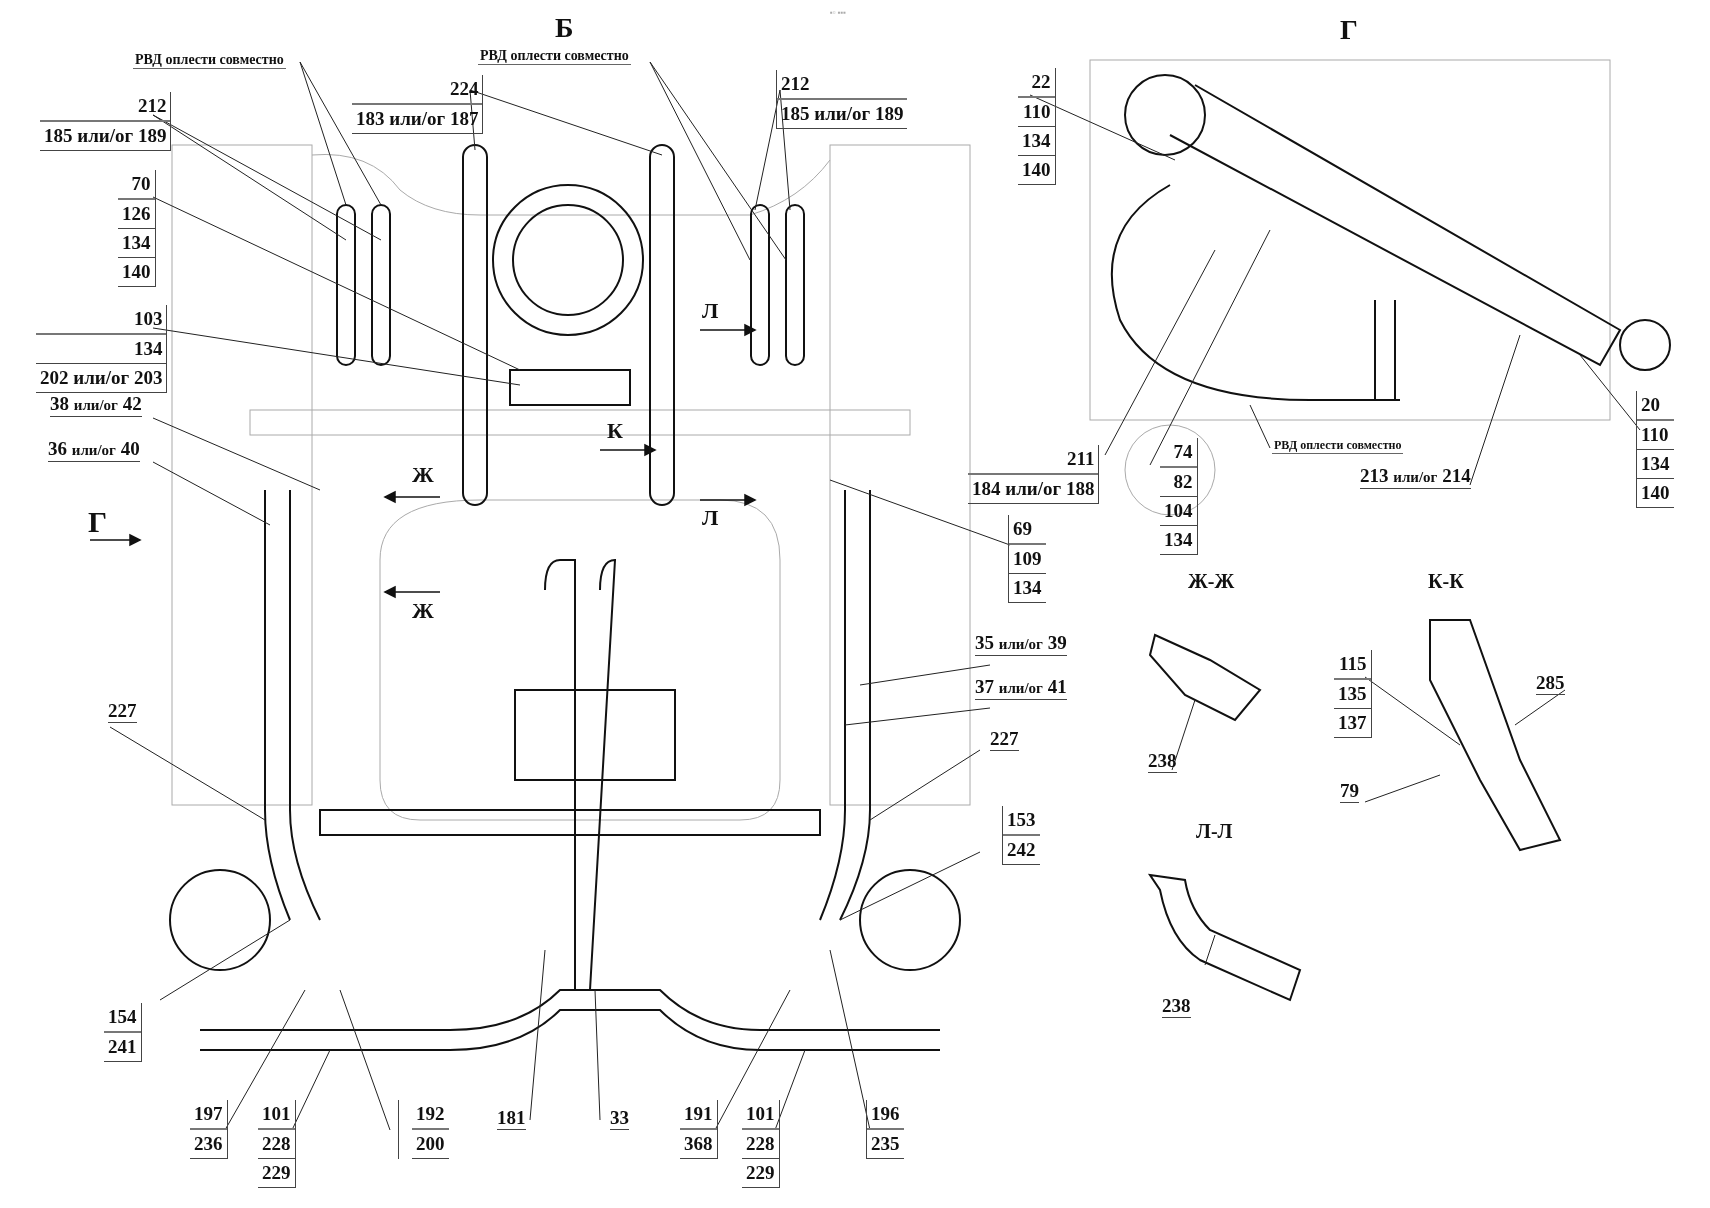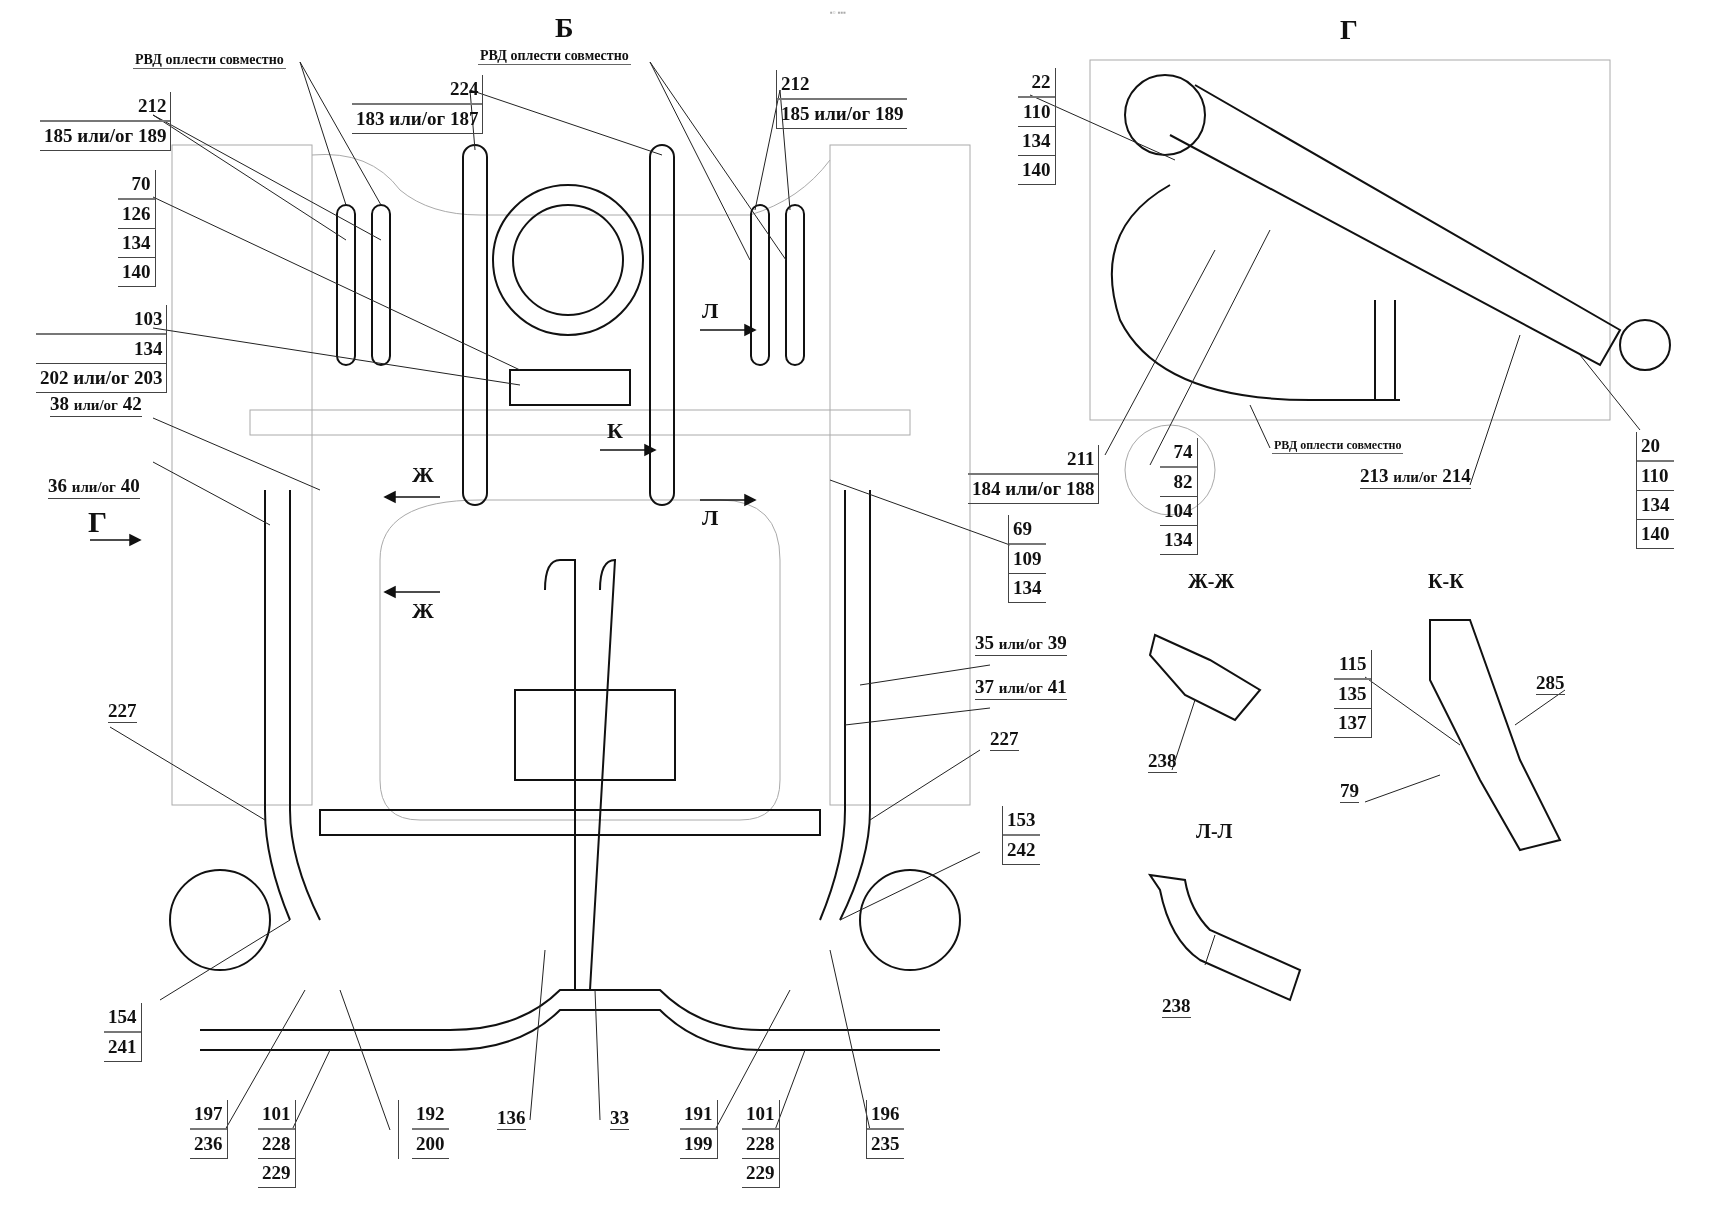--- a/index.html
+++ b/index.html
@@ -151,21 +151,21 @@
   <div class="cell">126</div>
   <div class="cell">134</div>
   <div class="cell">140</div>
 </div>
 <div class="stack rb" style="left:36px;top:305px;">
   <div class="cell top">103</div>
   <div class="cell">134</div>
   <div class="cell">202 <span class="or">или/ог</span> 203</div>
 </div>
 <div class="lbl" style="left:50px;top:393px;border-bottom:1.5px solid #444;">38 <span class="or">или/ог</span>  42</div>
-<div class="lbl" style="left:48px;top:438px;border-bottom:1.5px solid #444;margin-top:37px;">36 <span class="or">или/ог</span>  40</div>
+<div class="lbl" style="left:48px;top:438px;border-bottom:1.5px solid #444;">36 <span class="or">или/ог</span>  40</div>
 
 <div class="stack rb" style="left:352px;top:75px;">
   <div class="cell top">224</div>
   <div class="cell">183 <span class="or">или/ог</span> 187</div>
 </div>
 <div class="stack lb" style="left:776px;top:70px;">
   <div class="cell top">212</div>
   <div class="cell">185 <span class="or">или/ог</span>  189</div>
 </div>
 
@@ -198,43 +198,43 @@
 </div>
 <div class="stack rb" style="left:258px;top:1100px;">
   <div class="cell top">101</div>
   <div class="cell">228</div>
   <div class="cell">229</div>
 </div>
 <div class="stack lb" style="left:398px;top:1100px;padding-left:13px;">
   <div class="cell top">192</div>
   <div class="cell">200</div>
 </div>
-<div class="lbl" style="left:497px;top:1107px;border-bottom:1.5px solid #444;">136</div>
+<div class="lbl" style="left:497px;top:1107px;border-bottom:1.5px solid #444;">181</div>
 <div class="lbl" style="left:610px;top:1107px;border-bottom:1.5px solid #444;">33</div>
 <div class="stack rb" style="left:680px;top:1100px;">
   <div class="cell top">191</div>
-  <div class="cell">199</div>
+  <div class="cell">368</div>
 </div>
 <div class="stack rb" style="left:742px;top:1100px;">
   <div class="cell top">101</div>
   <div class="cell">228</div>
   <div class="cell">229</div>
 </div>
 <div class="stack lb" style="left:866px;top:1100px;">
   <div class="cell top">196</div>
   <div class="cell">235</div>
 </div>
 
 <div class="stack rb" style="left:1018px;top:68px;">
   <div class="cell top">22</div>
   <div class="cell">110</div>
   <div class="cell">134</div>
   <div class="cell">140</div>
 </div>
-<div class="stack lb" style="left:1636px;top:432px;">
+<div class="stack lb" style="left:1636px;top:391px;">
   <div class="cell top">20</div>
   <div class="cell">110</div>
   <div class="cell">134</div>
   <div class="cell">140</div>
 </div>
 <div class="stack rb" style="left:1160px;top:438px;">
   <div class="cell top">74</div>
   <div class="cell">82</div>
   <div class="cell">104</div>
   <div class="cell">134</div>

